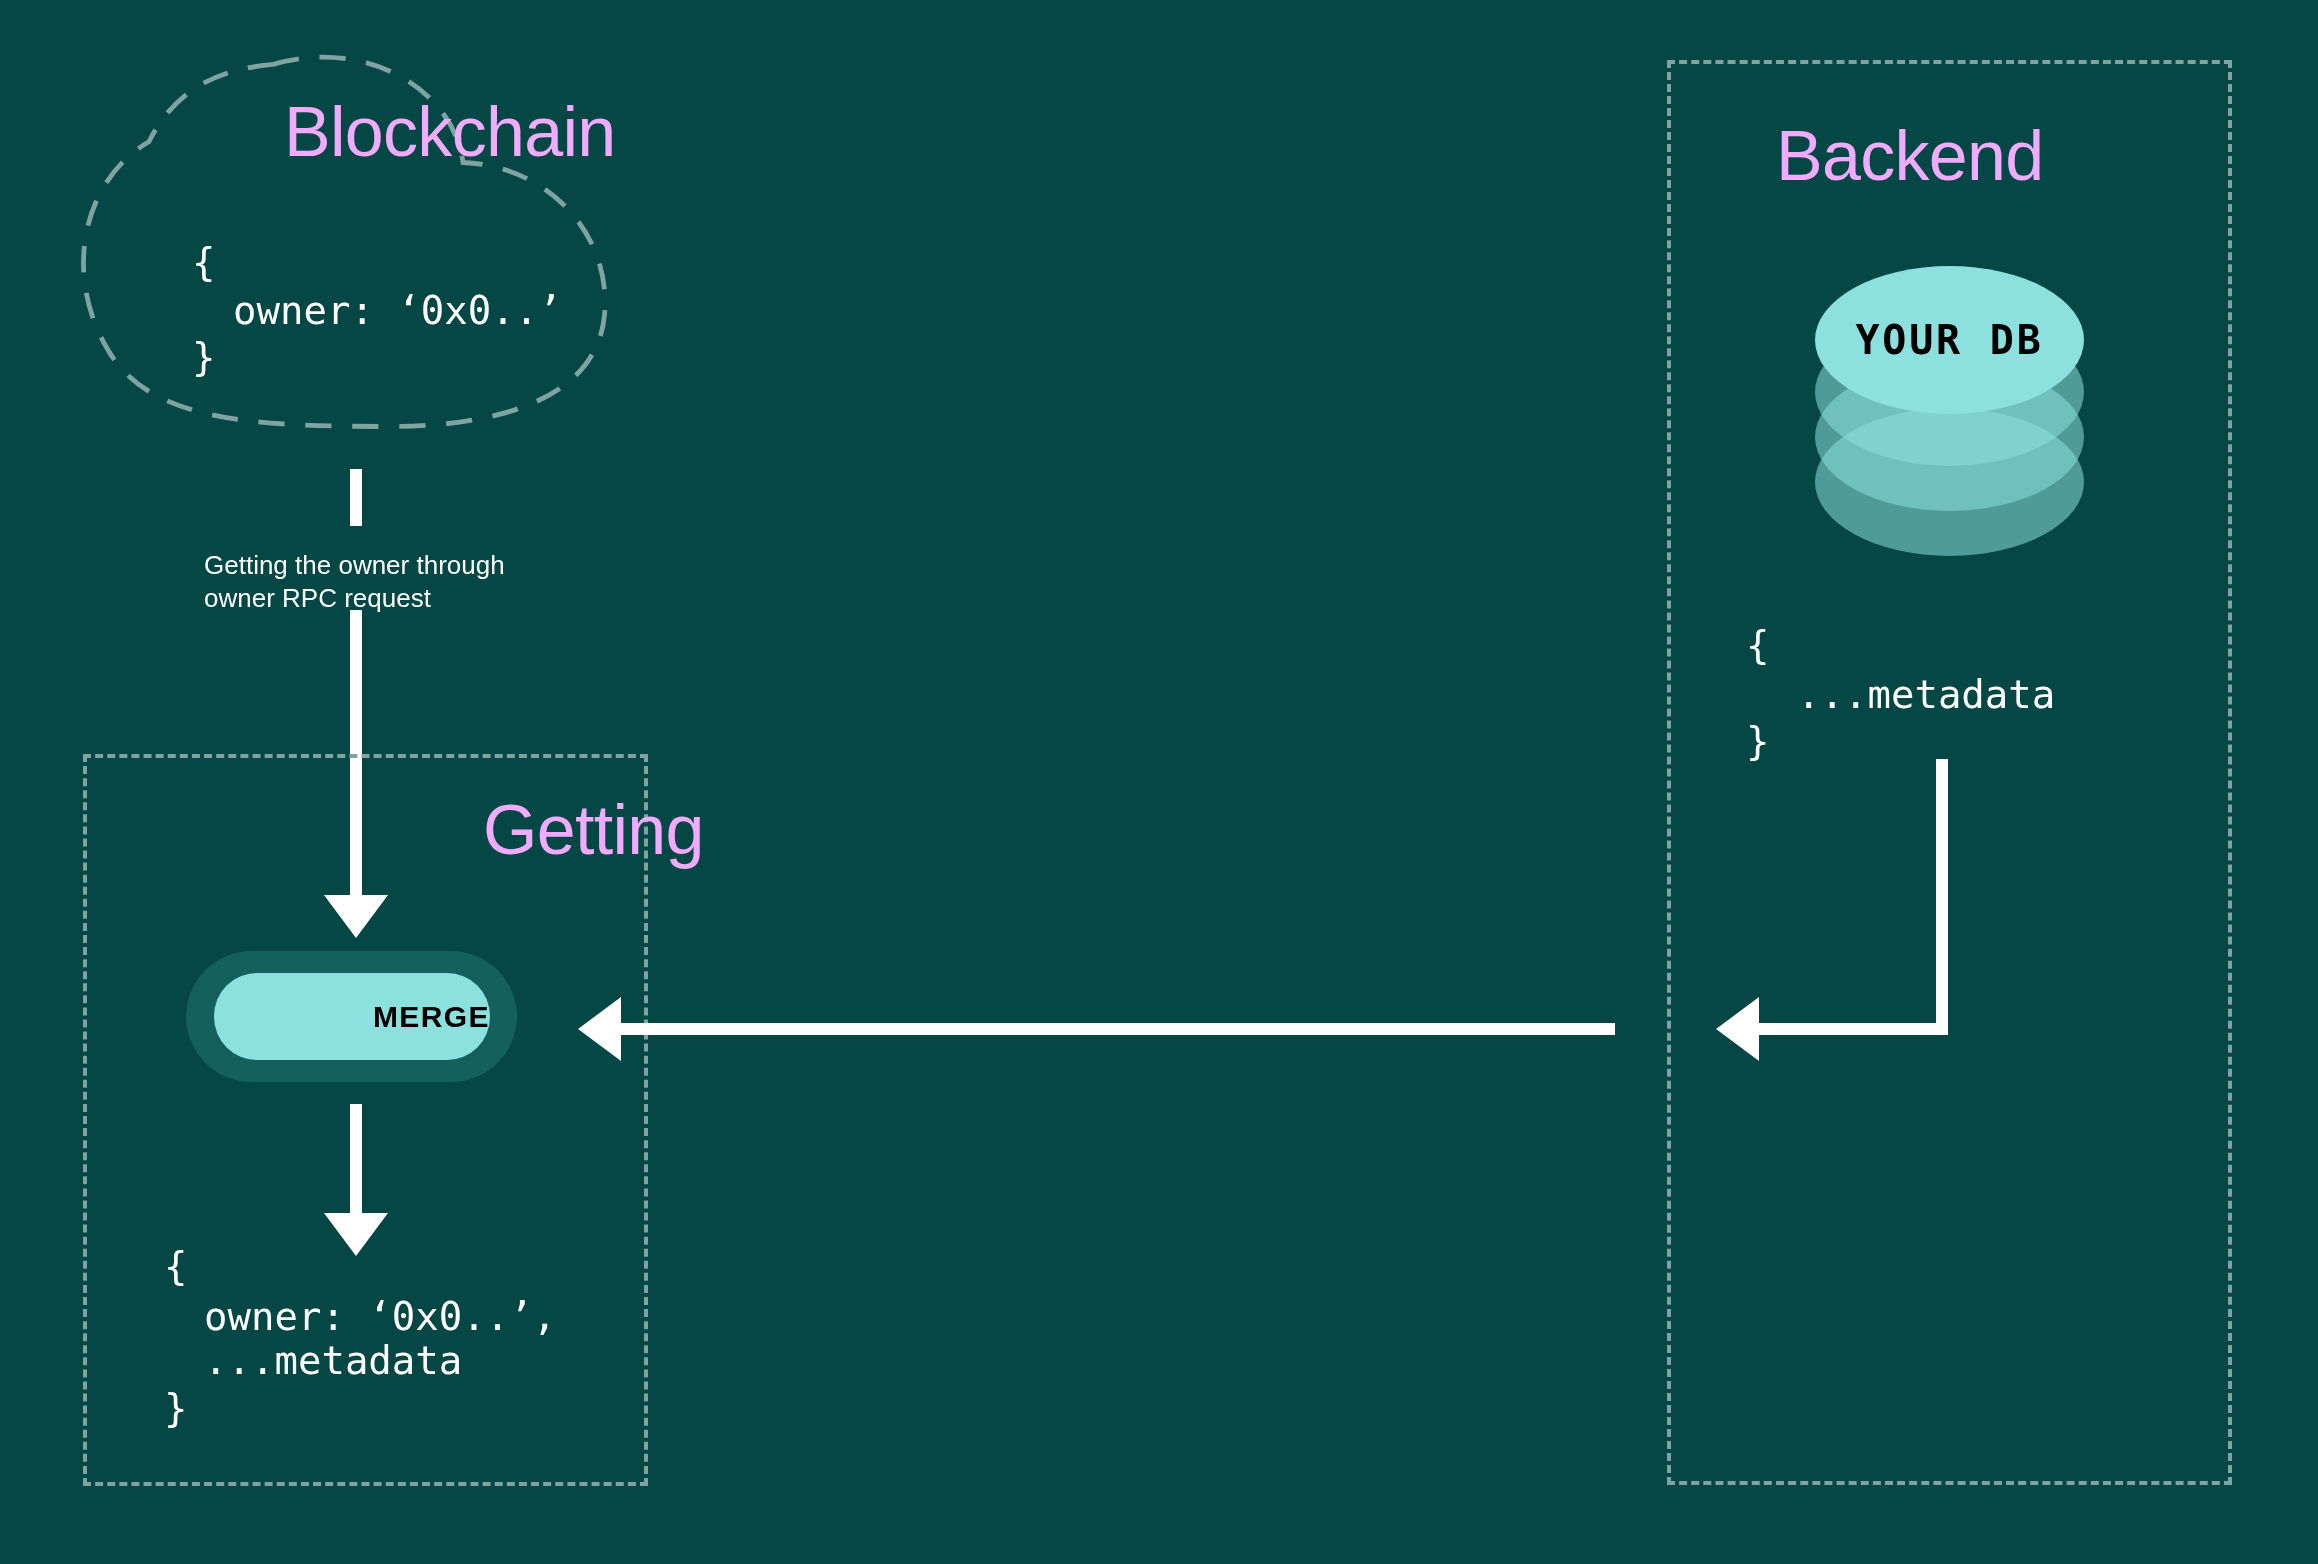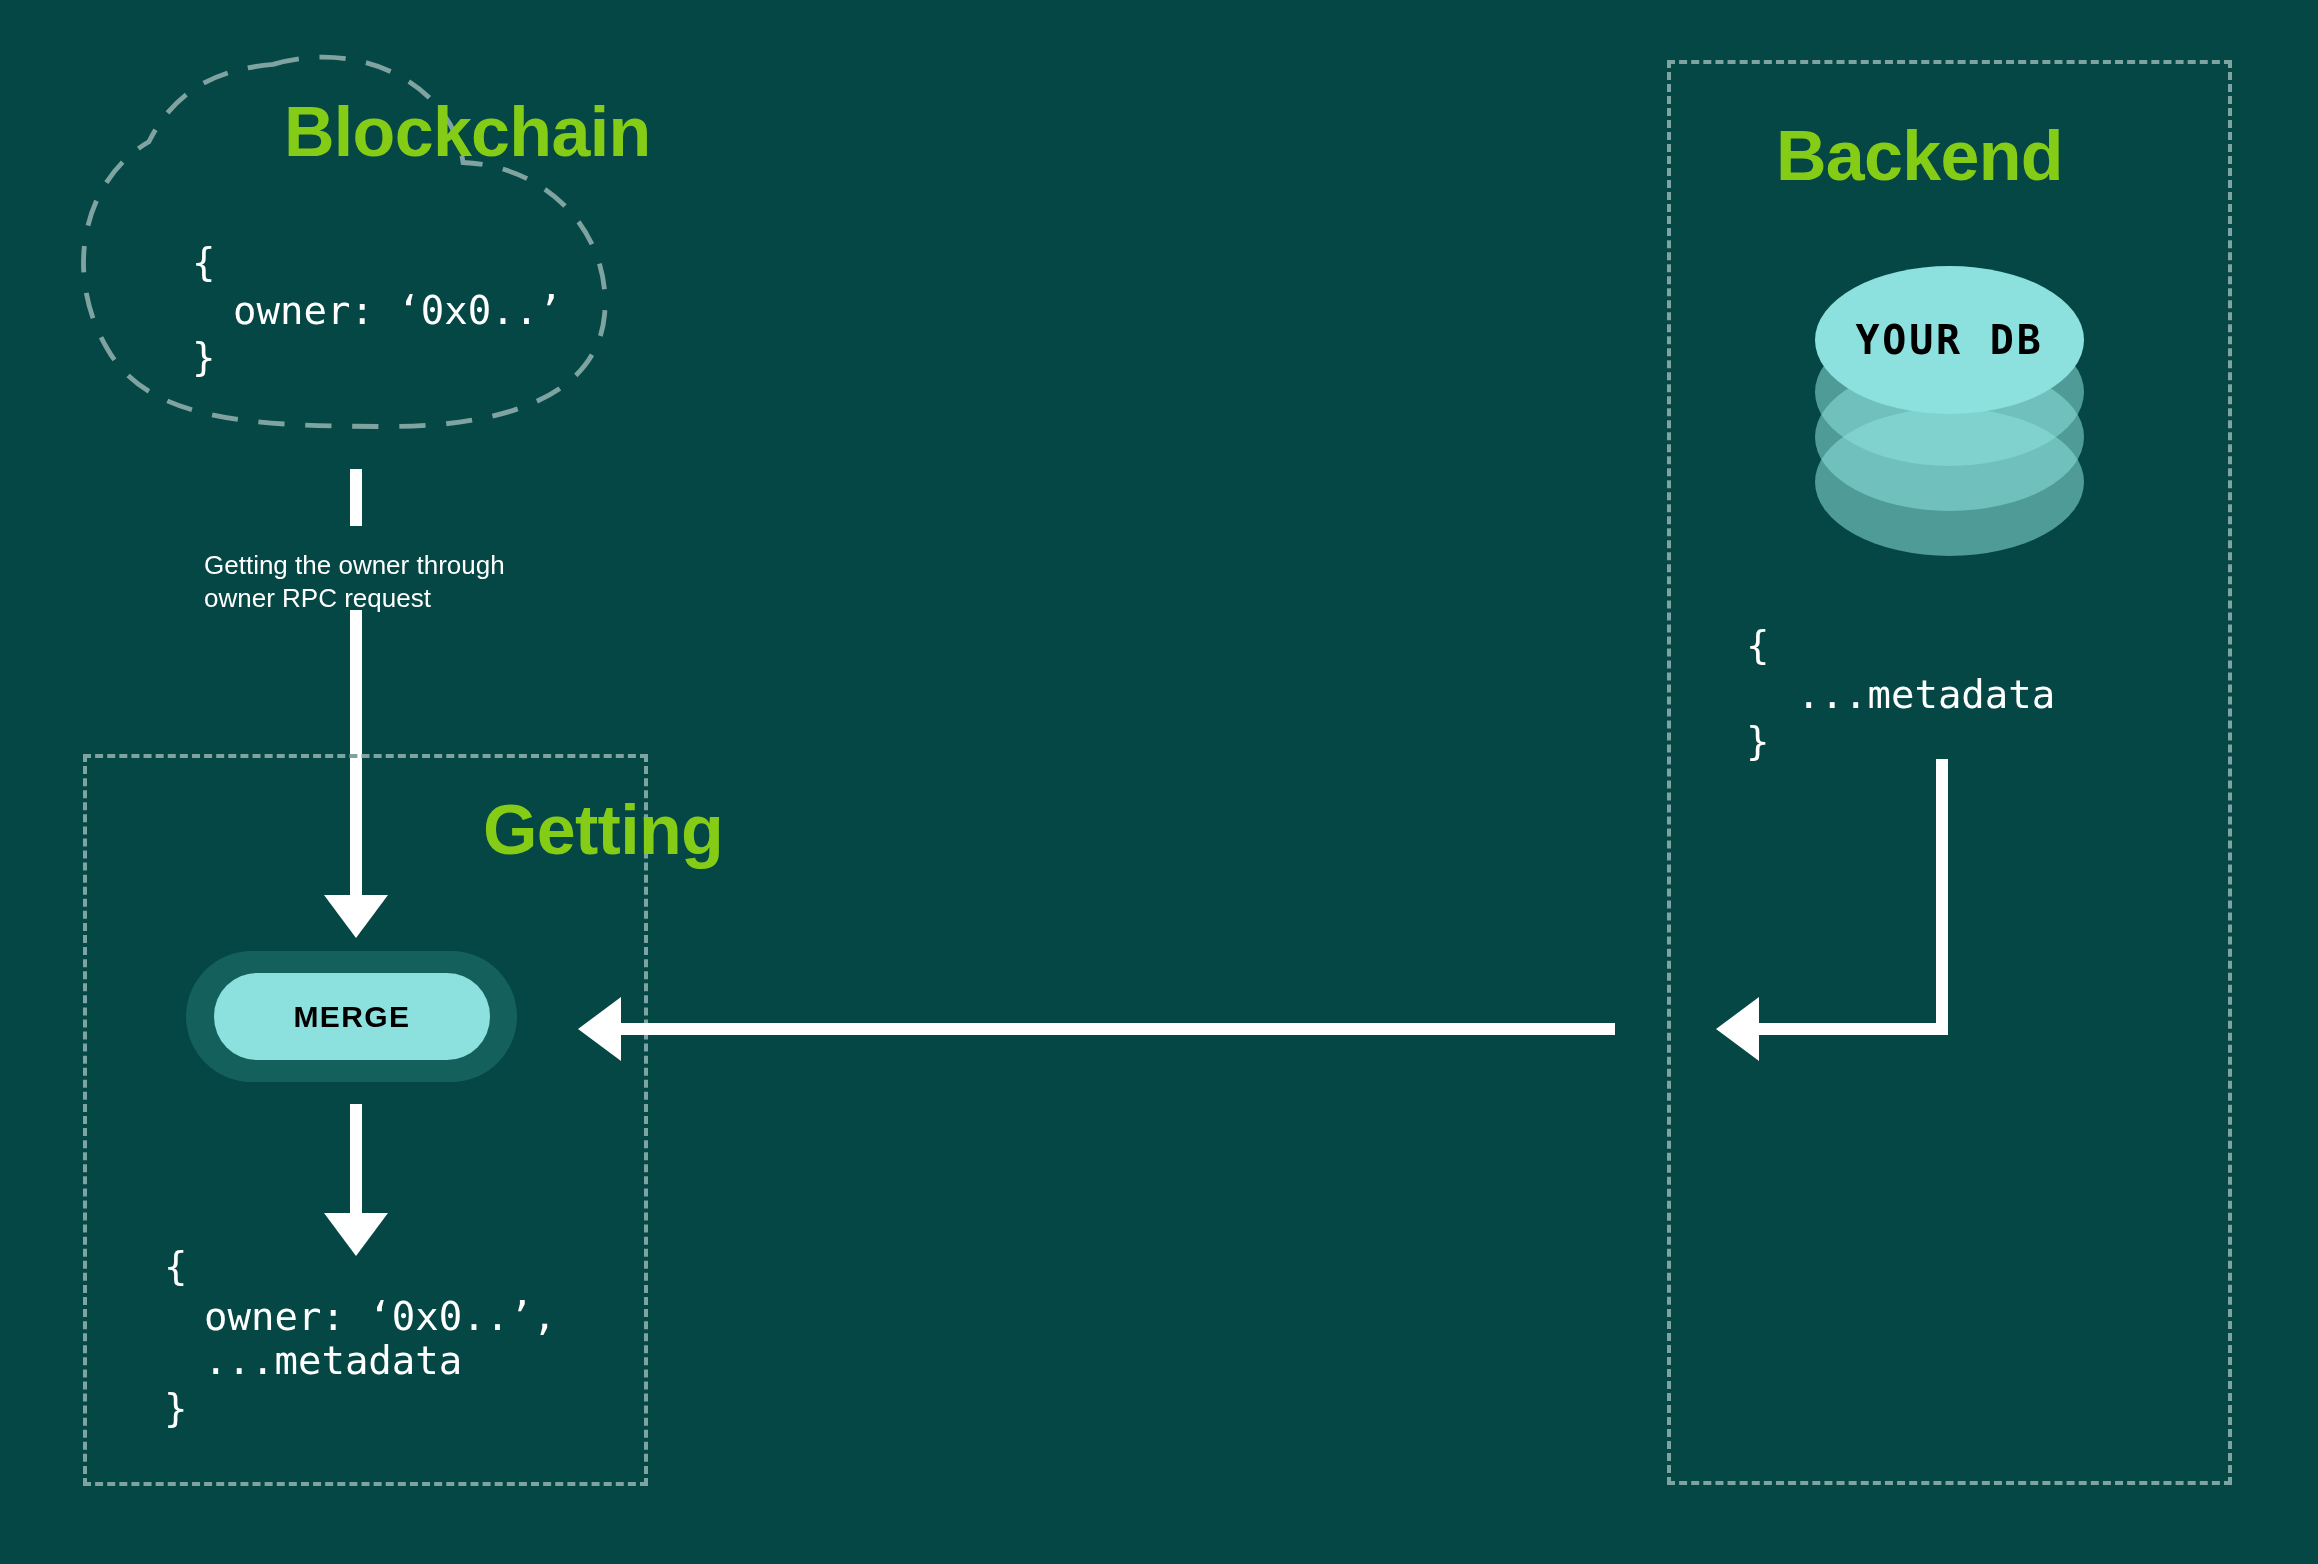--- a/index.html
+++ b/index.html
@@ -11,22 +11,22 @@
     position:relative;
     width:2319px;
     height:1564px;
     background:#044744;
     overflow:hidden;
   }
 
   
   .abs{position:absolute;}
   .title{
-    color:#84cc16;
-    font-weight:bold;
+    color:#f0abfc;
+    font-weight:normal;
     font-size:70px;
     letter-spacing:-0.7px;
     line-height:1;
     white-space:nowrap;
   }
   .code{
     color:#ffffff;
     font-family:"DejaVu Sans Mono","Liberation Mono",monospace;
     font-size:39px;
     line-height:1.30;
@@ -59,21 +59,21 @@
   }
 
   
   #merge-ring{
     left:186px;top:951px;width:331px;height:131px;
     background:#14605c;border-radius:66px;
   }
   #merge-pill{
     left:214px;top:973px;width:276px;height:87px;
     background:#8ce0dd;border-radius:43px;
-    display:flex;align-items:center;justify-content:center;
+    display:flex;align-items:center;justify-content:flex-end;
   }
   #merge-label{
     color:#000000;font-weight:bold;font-size:30px;letter-spacing:1.4px;
   }
 
   
   #db{left:1815px;top:266px;width:269px;height:290px;}
   #db .disc{
     position:absolute;left:0;width:269px;height:148px;border-radius:50%;
   }

